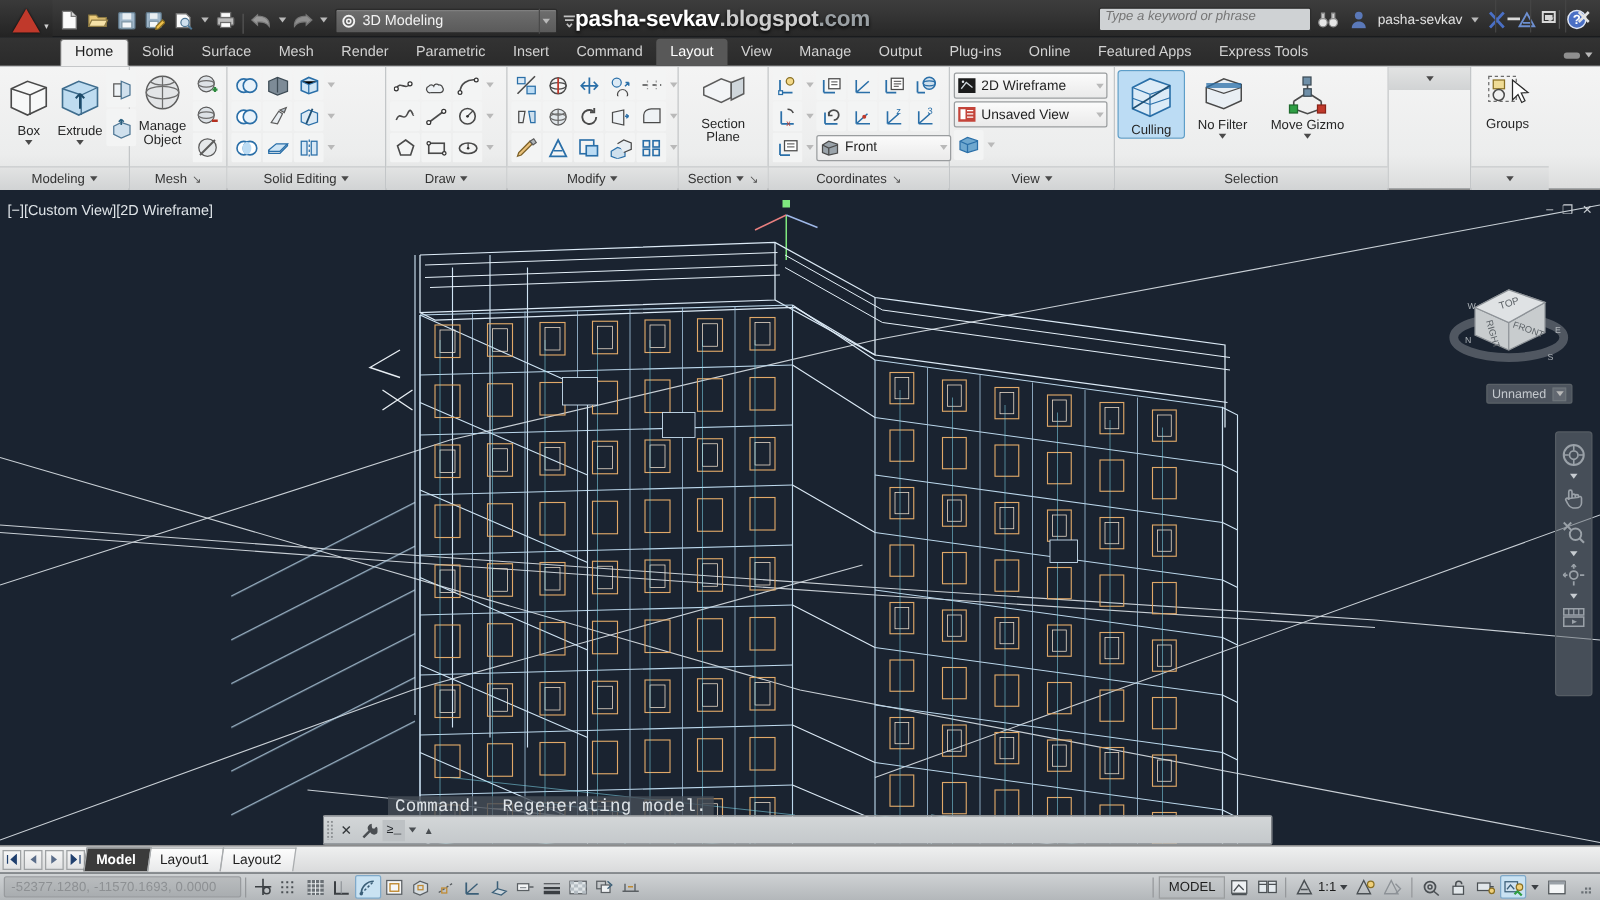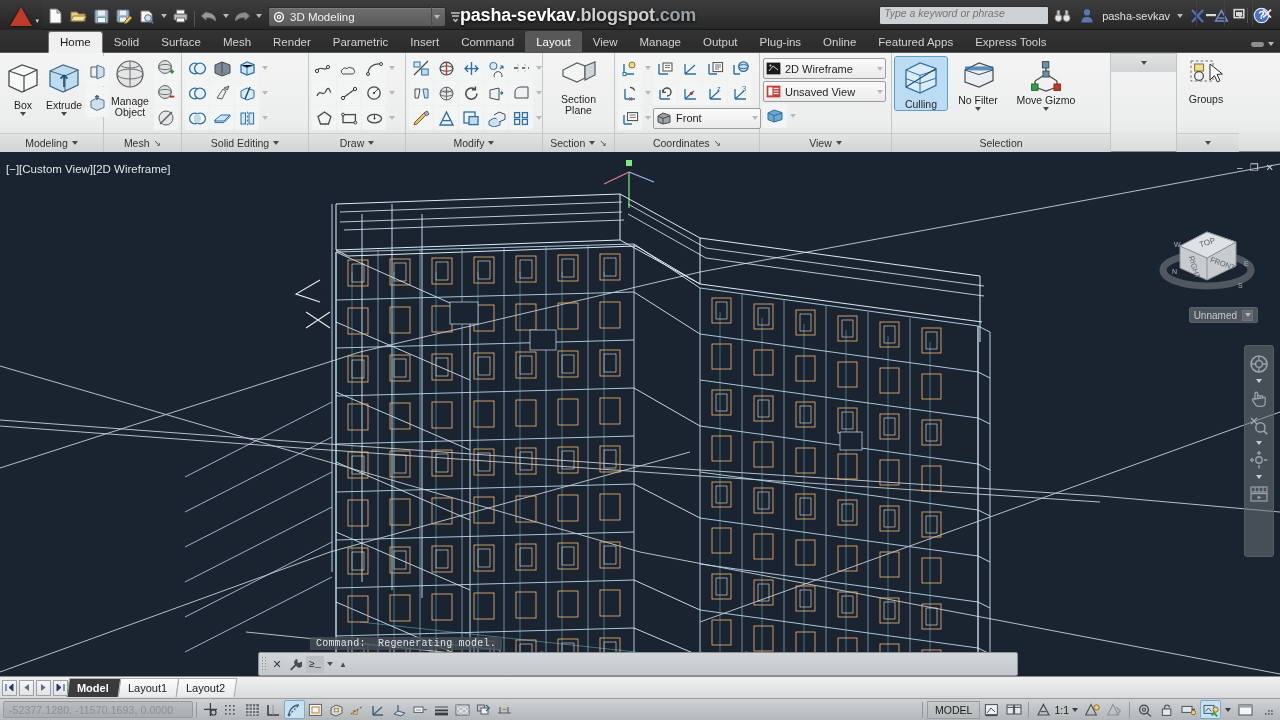--- a/index.html
+++ b/index.html
@@ -177,21 +177,21 @@
     background:rgba(120,126,133,.55); border:1px solid #5a6167;
     border-radius:2px; height:16px; display:flex; align-items:center;
     padding:0 4px; gap:5px; color:#c4c9ce; font-size:10px; cursor:pointer;
   }
   .unnamed .ub { width:11px;height:11px;background:rgba(255,255,255,.12);border:1px solid #6c7379;
      display:flex;align-items:center;justify-content:center; }
 
   .cmdhist {
     position:absolute; left:310px; top:485px; z-index:5;
     background:rgba(70,78,88,.80); padding:1px 6px;
-    color:#dfe4e8; font-family:"Liberation Mono", monospace; font-size:10px;
+    color:#dfe4e8; font-family:"Liberation Mono", monospace; font-size:14px;
     letter-spacing:.2px; white-space:pre;
   }
   .cmdline {
     position:absolute; left:258px; top:500px; width:760px; height:24px; z-index:5;
     background:linear-gradient(180deg,#d3d6d8,#c4c8cb);
     border:1px solid #8e9295; border-radius:2px;
     display:flex; align-items:center; padding:0 2px; gap:3px;
   }
   .cl-grip { width:6px;height:16px; cursor:move;
     background-image:radial-gradient(#8b8f92 40%, transparent 41%);

